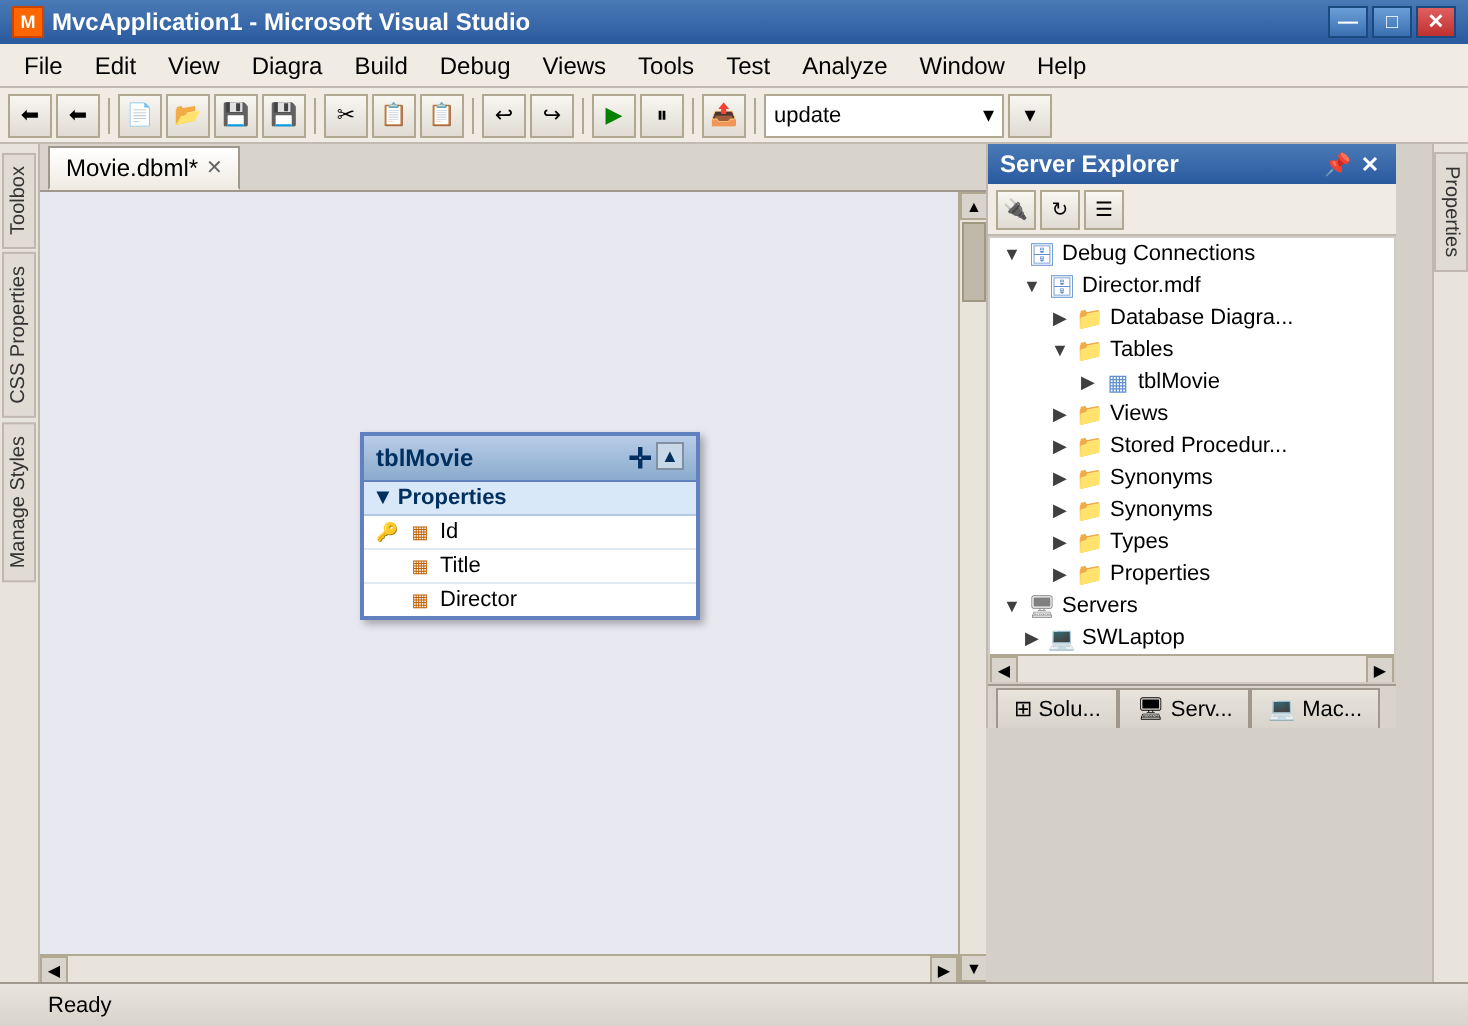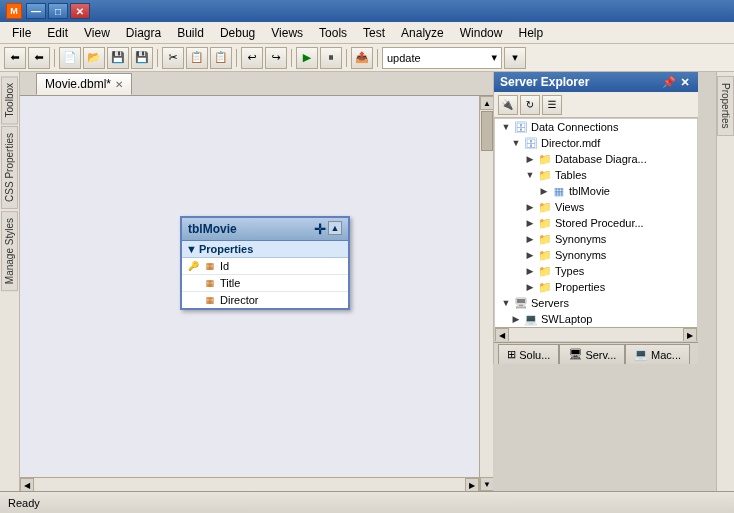--- a/index.html
+++ b/index.html
@@ -25,21 +25,21 @@
 
     
     .main-area { display: flex; height: calc(513px - 22px - 22px - 28px - 22px); }
 
     
     .left-sidebar { width: 20px; background: #e8e4dc; border-right: 1px solid #c0b8b0; display: flex; flex-direction: column; align-items: center; padding-top: 4px; gap: 2px; overflow: hidden; position: relative; }
     .vert-tab { writing-mode: vertical-rl; transform: rotate(180deg); font-size: 10px; color: #333; background: #e0dcd4; border: 1px solid #c0b8b0; padding: 6px 2px; cursor: pointer; white-space: nowrap; }
 
     
     .doc-area { flex: 1; display: flex; flex-direction: column; background: #f0ece4; }
-    .doc-tab-bar { height: 24px; background: #d8d4cc; display: flex; align-items: flex-end; padding: 0 16px; border-bottom: 1px solid #a0988c; }
+    .doc-tab-bar { height: 24px; background: #d8d4cc; display: flex; align-items: flex-end; padding: 0 4px; border-bottom: 1px solid #a0988c; }
     .doc-tab { height: 22px; padding: 0 8px; background: linear-gradient(to bottom, #e8e4dc, #d8d4cc); border: 1px solid #a0988c; border-bottom: none; display: flex; align-items: center; font-size: 12px; gap: 4px; cursor: pointer; margin-right: 2px; }
     .doc-tab.active { background: linear-gradient(to bottom, #ffffff, #f0ece4); border-bottom: 1px solid #f0ece4; }
     .doc-tab-close { font-size: 10px; color: #666; }
     .doc-canvas { flex: 1; background: #e8e8f0; position: relative; overflow: hidden; }
 
     
     .entity-box { position: absolute; top: 120px; left: 160px; width: 170px; background: white; border: 2px solid #6080c0; box-shadow: 2px 2px 4px rgba(0,0,0,0.3); }
     .entity-header { background: linear-gradient(to bottom, #b8cce8, #8aabcc); padding: 3px 6px; display: flex; align-items: center; justify-content: space-between; border-bottom: 1px solid #6080c0; font-size: 12px; font-weight: bold; color: #003060; cursor: move; }
     .entity-header-btns { display: flex; gap: 2px; }
     .entity-header-btn { width: 14px; height: 14px; background: #c8d8e8; border: 1px solid #8090a0; display: flex; align-items: center; justify-content: center; font-size: 9px; }
@@ -71,38 +71,39 @@
     .db-icon { color: #6090d0; }
     .table-icon { color: #6090d0; }
     .server-icon { color: #808080; }
     .laptop-icon { color: #6090d0; }
 
     
     .bottom-tabs { height: 22px; background: #d8d4cc; border-top: 1px solid #a0988c; display: flex; align-items: flex-end; padding: 0 4px; }
     .bottom-tab { height: 20px; padding: 0 8px; background: linear-gradient(to bottom, #e8e4dc, #d8d4cc); border: 1px solid #a0988c; border-bottom: none; display: flex; align-items: center; font-size: 11px; cursor: pointer; gap: 3px; }
 
     
-    .status-bar { height: 22px; background: linear-gradient(to bottom, #e8e4dc, #d8d4cc); border-top: 1px solid #a0988c; display: flex; align-items: center; padding: 0 8px; font-size: 11px; }
+    .status-bar { height: 22px; background: linear-gradient(to bottom, #e8e4dc, #d8d4cc); border-top: 1px solid #a0988c; display: flex; align-items: center; padding: 0 24px; font-size: 11px; }
 
     
     .right-vert-sidebar { width: 18px; background: #e8e4dc; border-left: 1px solid #c0b8b0; display: flex; flex-direction: column; align-items: center; padding-top: 4px; }
     .vert-tab-right { writing-mode: vertical-rl; font-size: 10px; color: #333; background: #e0dcd4; border: 1px solid #c0b8b0; padding: 6px 2px; cursor: pointer; white-space: nowrap; }
 
     
     .panel-btns { display: flex; align-items: center; gap: 2px; }
     .panel-btn { color: white; font-size: 11px; cursor: pointer; width: 14px; height: 14px; display: flex; align-items: center; justify-content: center; }
 
     
     .tree-scroll-h { height: 14px; background: #d8d4cc; border-top: 1px solid #b0a890; display: flex; }
   </style>
 </head>
 <body>
 
 <div class="title-bar">
   <div class="title-bar-icon">M</div>
+  <span class="title-bar-text">MvcApplication1 - Microsoft Visual Studio</span>
   <div class="title-bar-buttons">
     <div class="title-btn">—</div>
     <div class="title-btn">□</div>
     <div class="title-btn close">✕</div>
   </div>
 </div>
 
 <div class="menu-bar">
   <span class="menu-item">File</span>
   <span class="menu-item">Edit</span>
@@ -224,21 +225,21 @@
         <div class="panel-tb-btn">↻</div>
         <div class="panel-tb-btn">☰</div>
       </div>
 
       <div class="tree-area">
 
         <div class="tree-item">
           <span class="tree-indent" style="width:4px;"></span>
           <span class="tree-toggle">▼</span>
           <span class="tree-icon db-icon">🗄</span>
-          <span>Data Connections</span>
+          <span>Debug Connections</span>
         </div>
 
         <div class="tree-item">
           <span class="tree-indent" style="width:14px;"></span>
           <span class="tree-toggle">▼</span>
           <span class="tree-icon db-icon">🗄</span>
           <span>Director.mdf</span>
         </div>
 
         <div class="tree-item">

